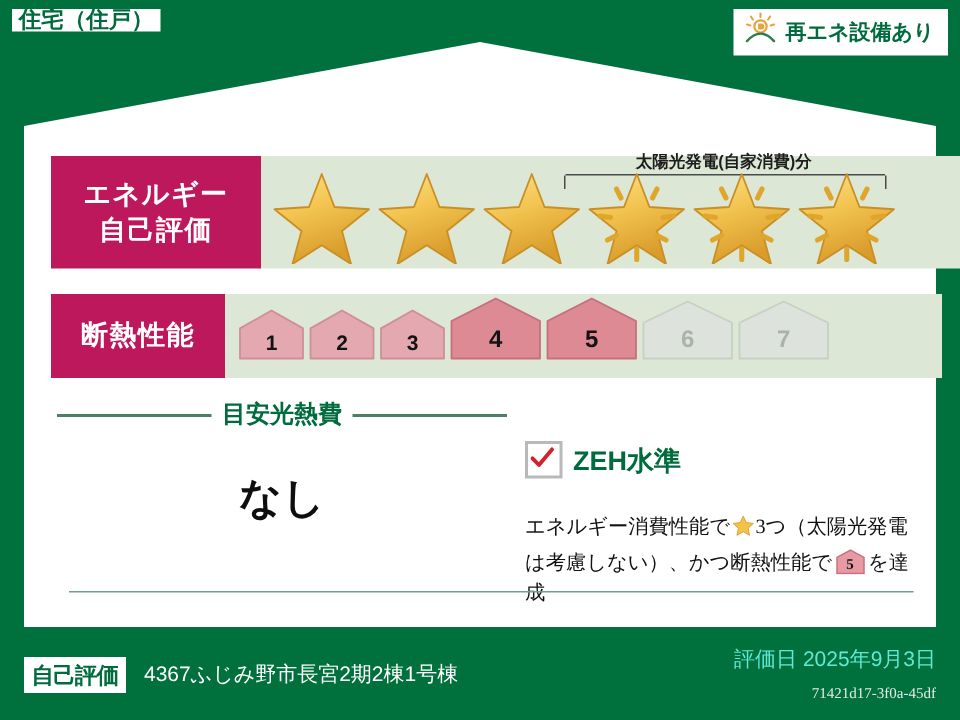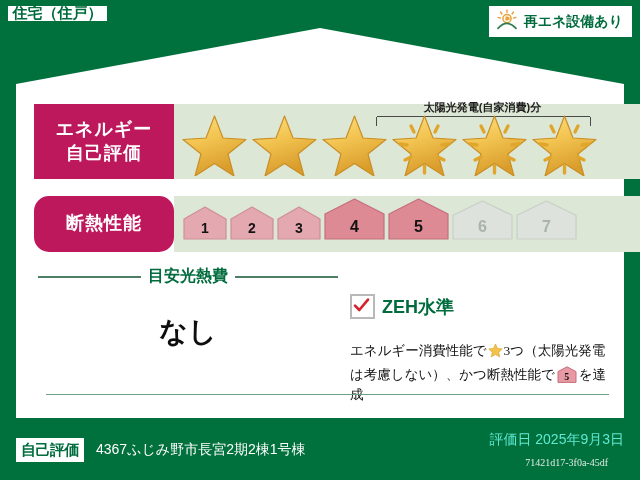--- a/index.html
+++ b/index.html
@@ -55,21 +55,21 @@
   .solar-bracket .bk-text{
     position:absolute;left:0;top:-2px;width:225px;text-align:center;
     font-size:11px;color:#1d1d1d;font-weight:bold;white-space:nowrap;
   }
   .bk-line{position:absolute;left:6px;top:15px;width:213px;height:9px;
            border:1px solid #4a4a4a;border-top:none;border-bottom:none;}
   .bk-line:after{content:"";position:absolute;left:0;top:-1px;width:213px;height:1px;background:#4a4a4a;}
 
   
   #insul-row{left:18px;top:168px;}
-  #insul-row .row-label{width:140px;height:56px;font-size:18px;letter-spacing:1px;border-radius:15px;}
+  #insul-row .row-label{width:116px;height:56px;font-size:18px;letter-spacing:1px;}
   #insul-row .row-panel{width:432px;height:56px;}
 
   .houses{position:absolute;left:9px;top:2px;display:flex;align-items:flex-end;gap:3px;}
   .house{position:relative;display:flex;align-items:flex-end;justify-content:center;
          font-weight:bold;color:#131313;}
   .house svg{position:absolute;left:0;top:0;}
   .house .hnum{position:relative;z-index:2;padding-bottom:4px;}
 
   
   .cost-block{position:absolute;left:22px;top:238px;width:300px;}
@@ -94,21 +94,21 @@
 
   
   .footer{position:absolute;left:0;bottom:0;width:640px;height:56px;}
   .self-eval{
     position:absolute;left:16px;bottom:18px;height:24px;background:#fff;color:#006b3c;
     font-weight:bold;font-size:15px;display:flex;align-items:center;padding:0 5px;letter-spacing:-0.5px;
   }
   .addr{position:absolute;left:96px;bottom:18px;height:24px;display:flex;align-items:center;
         color:#fff;font-size:14px;}
   .eval-date{position:absolute;right:16px;bottom:31px;color:#5eead4;font-size:14px;}
-  .eval-id{position:absolute;right:32px;bottom:12px;color:#e3ece7;font-size:10px;
+  .eval-id{position:absolute;right:16px;bottom:12px;color:#e3ece7;font-size:10px;
            font-family:"Liberation Serif","DejaVu Serif",serif;}
 </style>
 </head>
 <body>
 
 <div id="label-root">
 
   <div class="cat-tag">
     <span>住宅（住戸）</span>
   </div>

